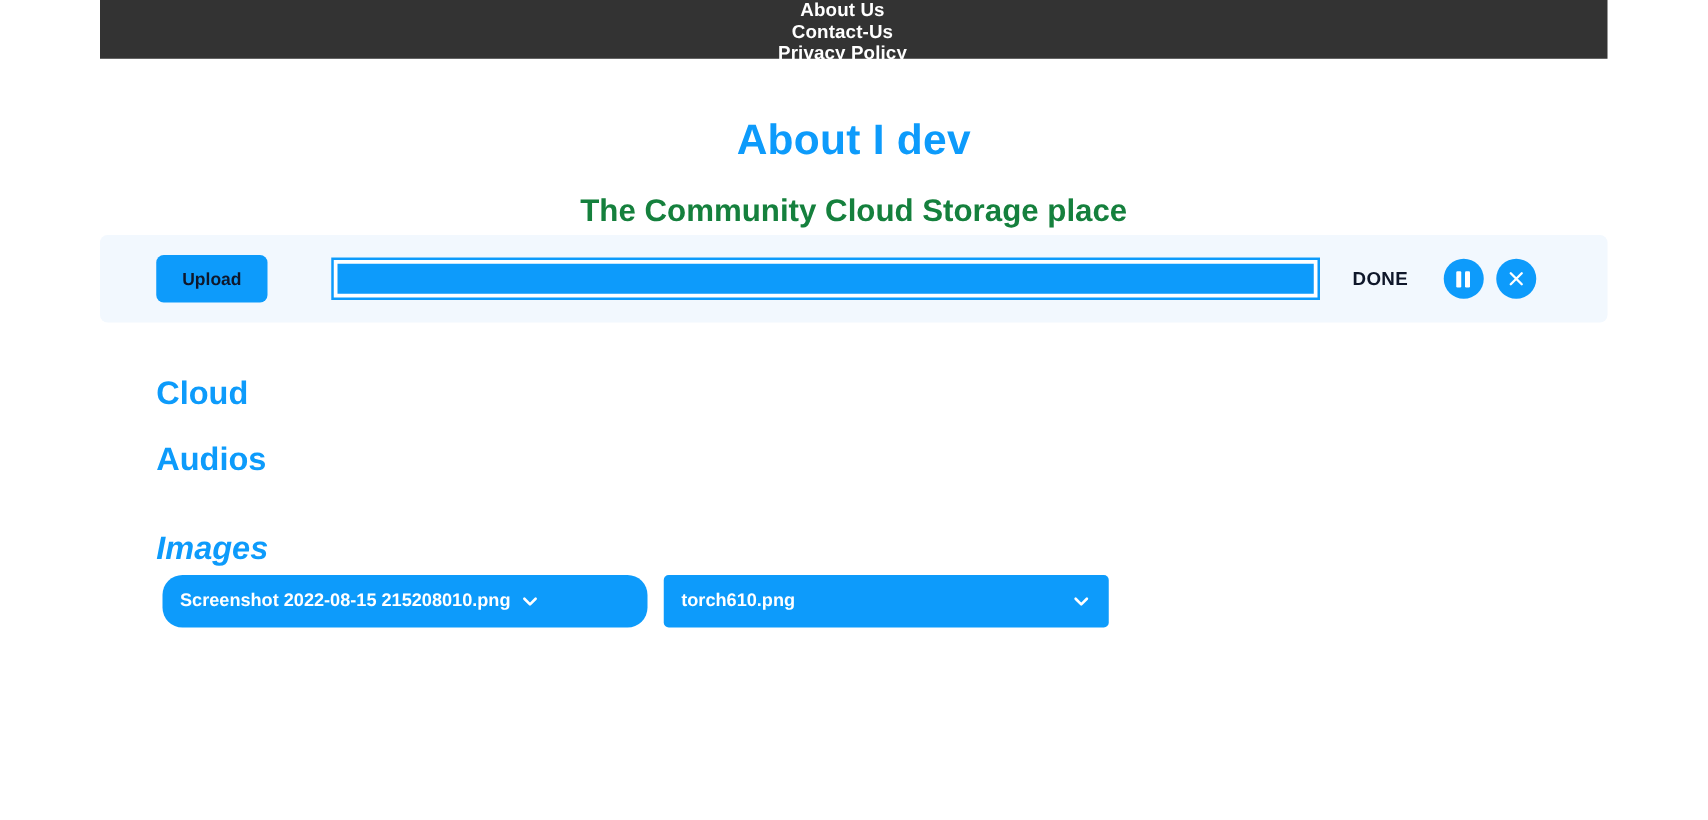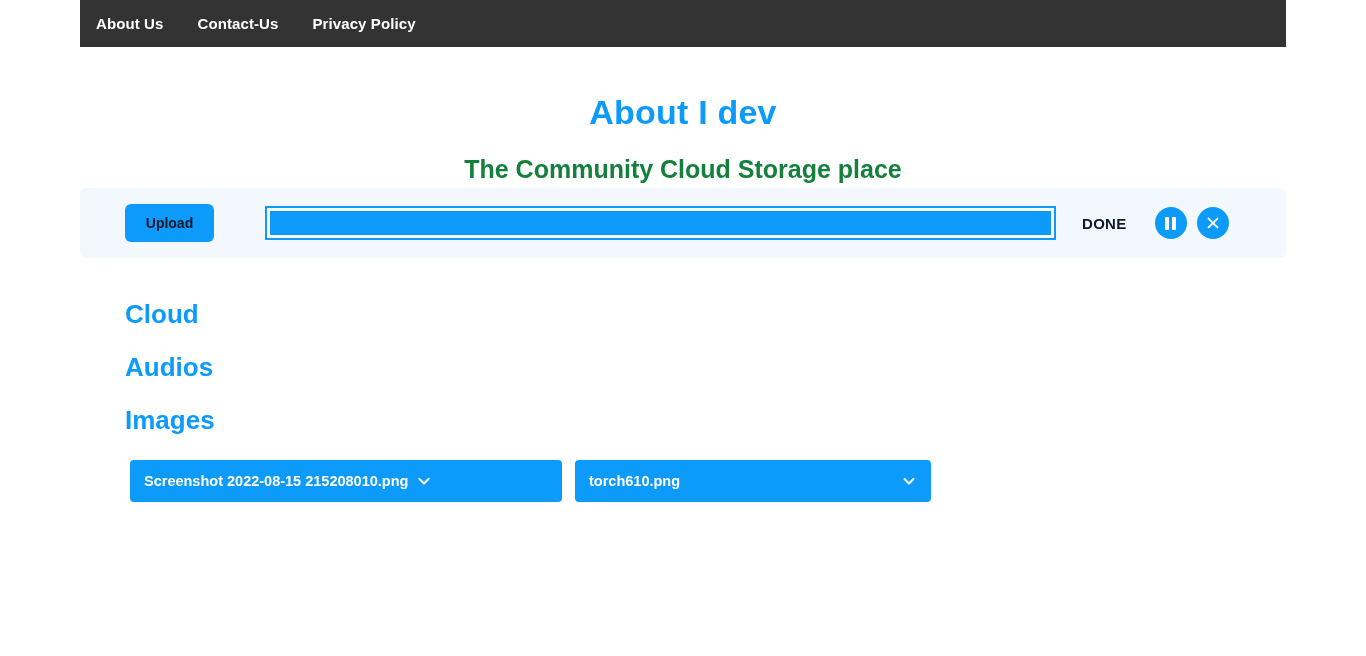--- a/index.html
+++ b/index.html
@@ -34,20 +34,21 @@
     position: absolute;
     left: 0;
     top: 0;
     width: 1206px;
     height: 47px;
     background: #333333;
     display: flex;
     align-items: center;
     box-sizing: border-box;
     padding-left: 16px;
+    flex-direction: column;
   }
   .nav-link {
     color: #ffffff;
     font-size: 15px;
     font-weight: bold;
     text-decoration: none;
     margin-right: 34px;
     white-space: nowrap;
     letter-spacing: 0.1px;
   }
@@ -154,21 +155,21 @@
   
   .section-heading {
     position: absolute;
     left: 45px;
     color: #0d9bfb;
     font-size: 26px;
     font-weight: bold;
   }
   #heading-videos { top: 299px; }
   #heading-audios { top: 352px; }
-  #heading-images { top: 405px; }
+  #heading-images { top: 423px; font-style: italic; }
 
   .file-row {
     position: absolute;
     left: 50px;
     top: 460px;
     display: flex;
     align-items: center;
   }
   .file-dropdown {
     height: 42px;
@@ -178,21 +179,21 @@
     color: #ffffff;
     font-size: 14.5px;
     font-weight: bold;
     font-family: "Liberation Sans", sans-serif;
     display: flex;
     align-items: center;
     cursor: pointer;
     padding: 0 14px;
     box-sizing: border-box;
   }
-  .file-dropdown.first { width: 432px; }
+  .file-dropdown.first { width: 388px; border-radius: 16px; }
   .file-dropdown.second { width: 356px; margin-left: 13px; gap: 44px; }
   .file-label {
     white-space: nowrap;
     overflow: hidden;
     text-overflow: ellipsis;
   }
   .chevron {
     margin-left: auto;
     padding-left: 10px;
     flex: none;

